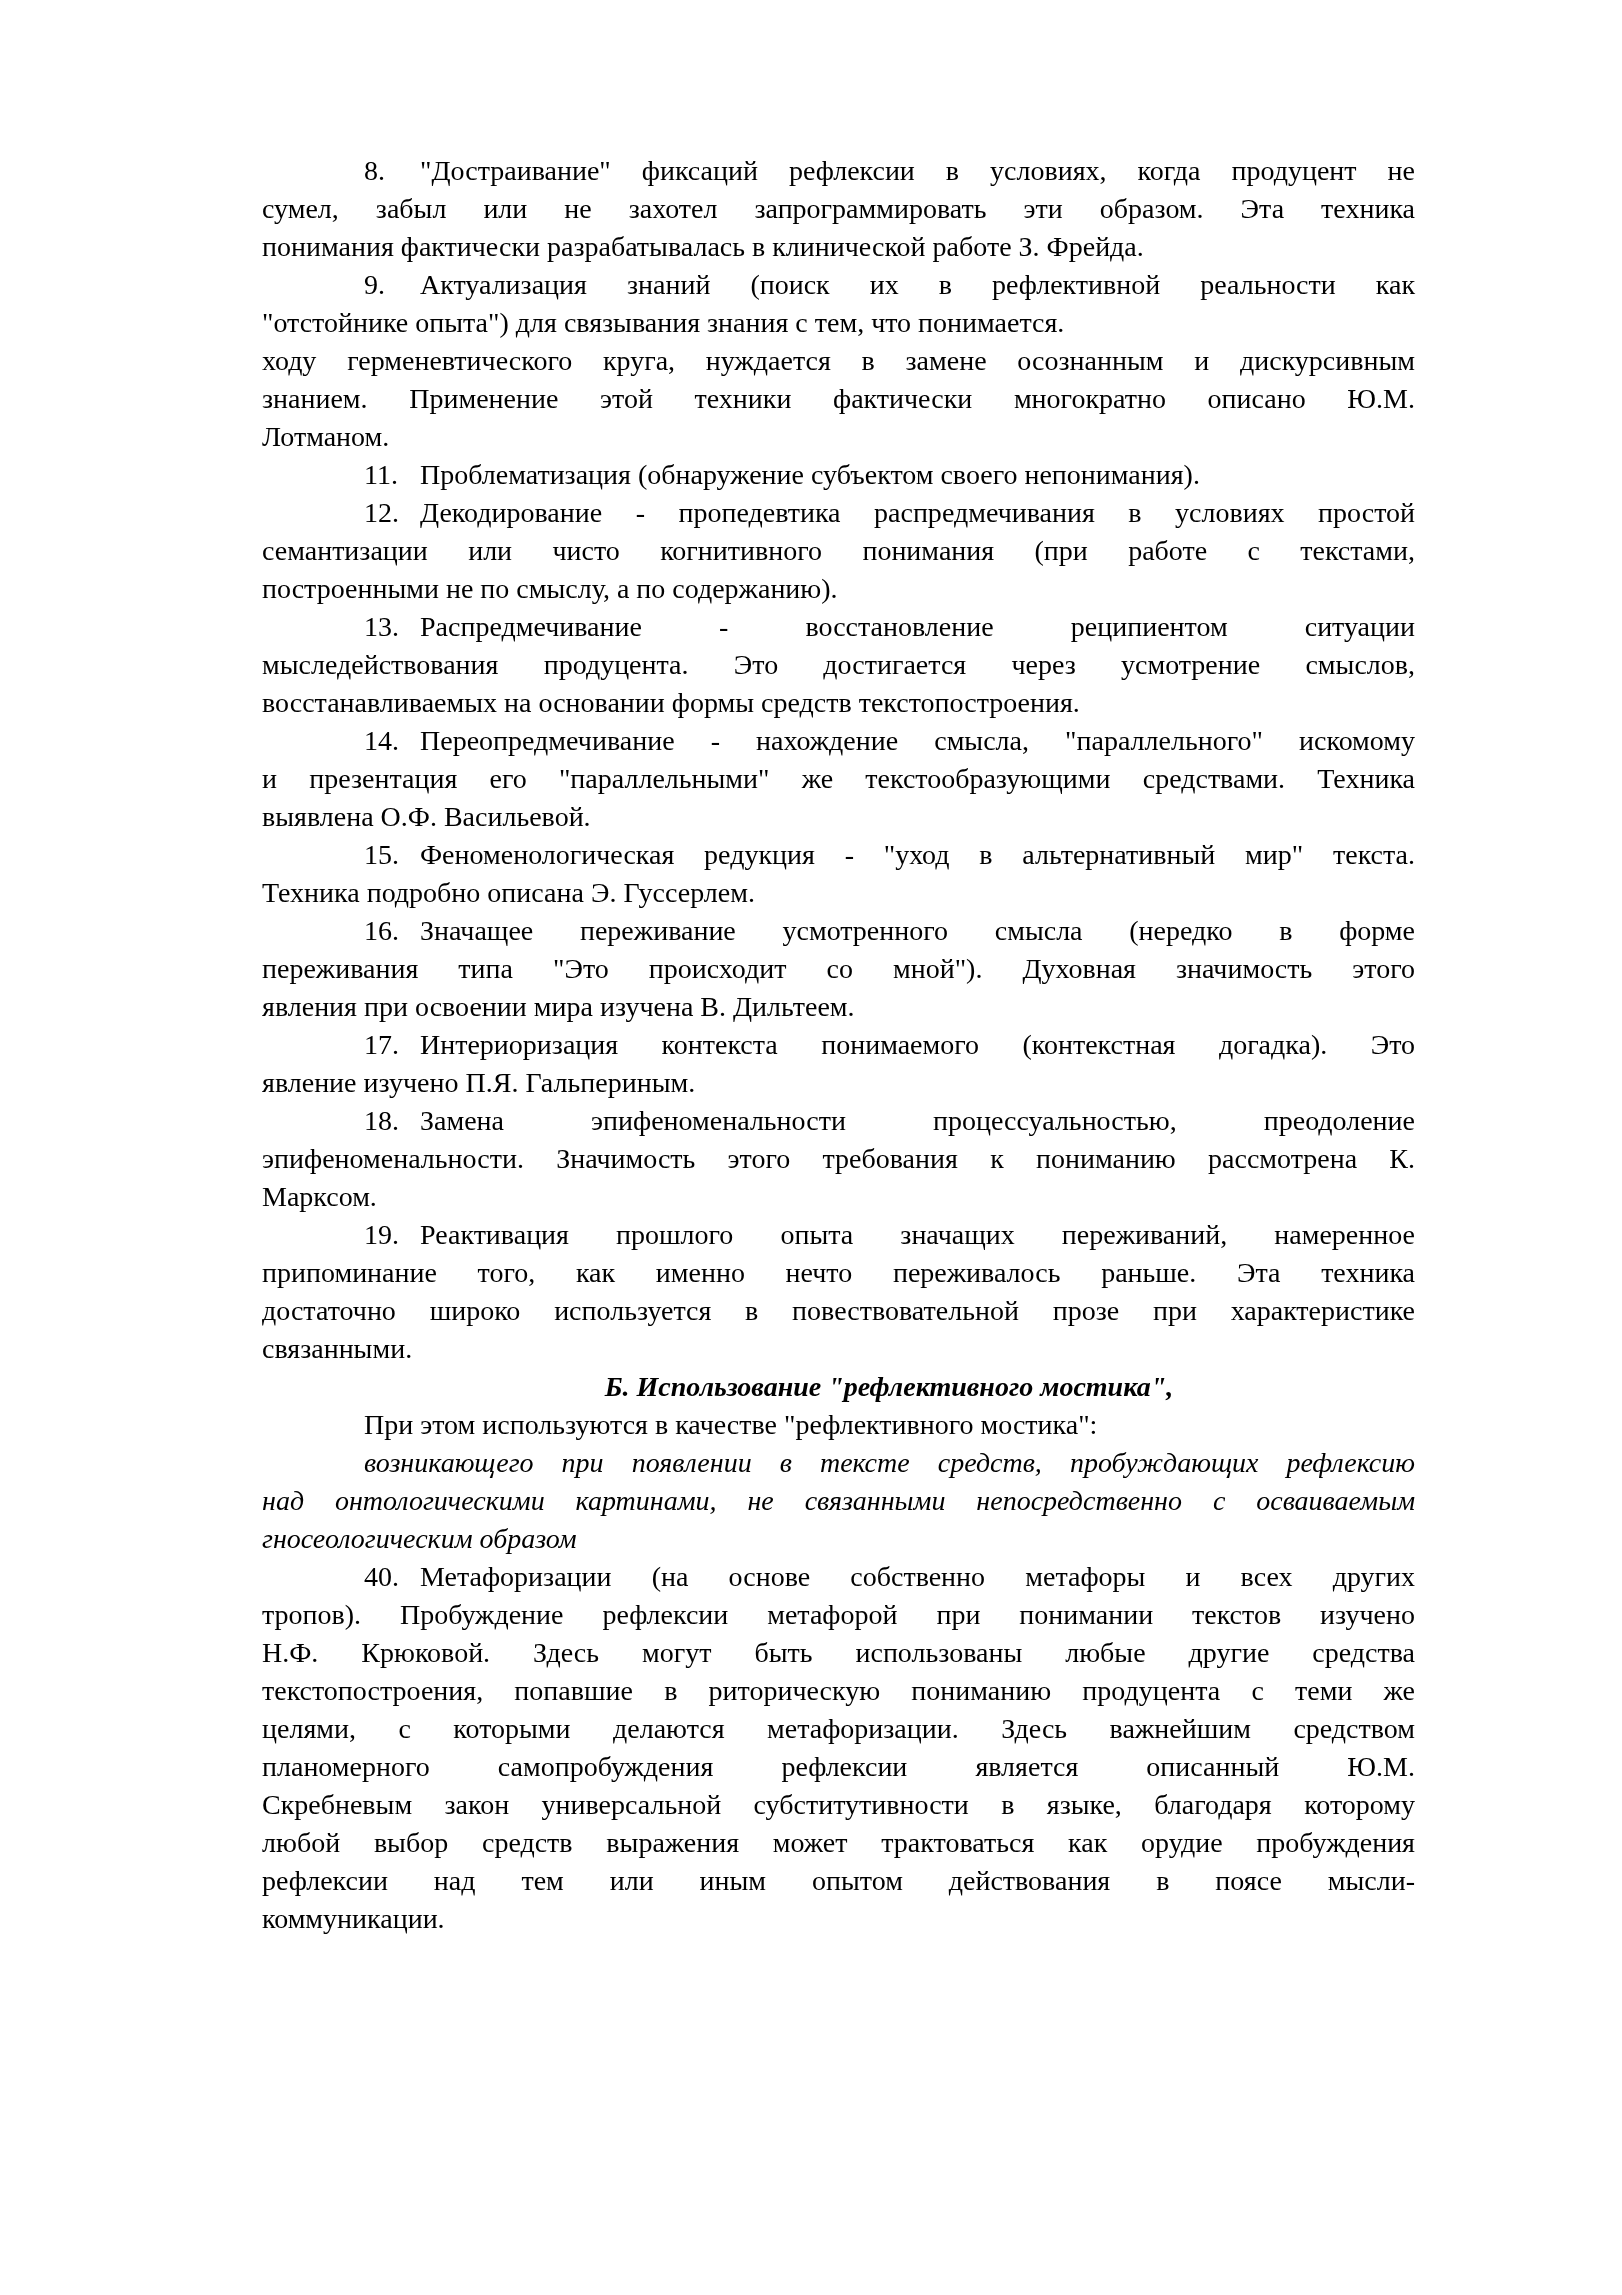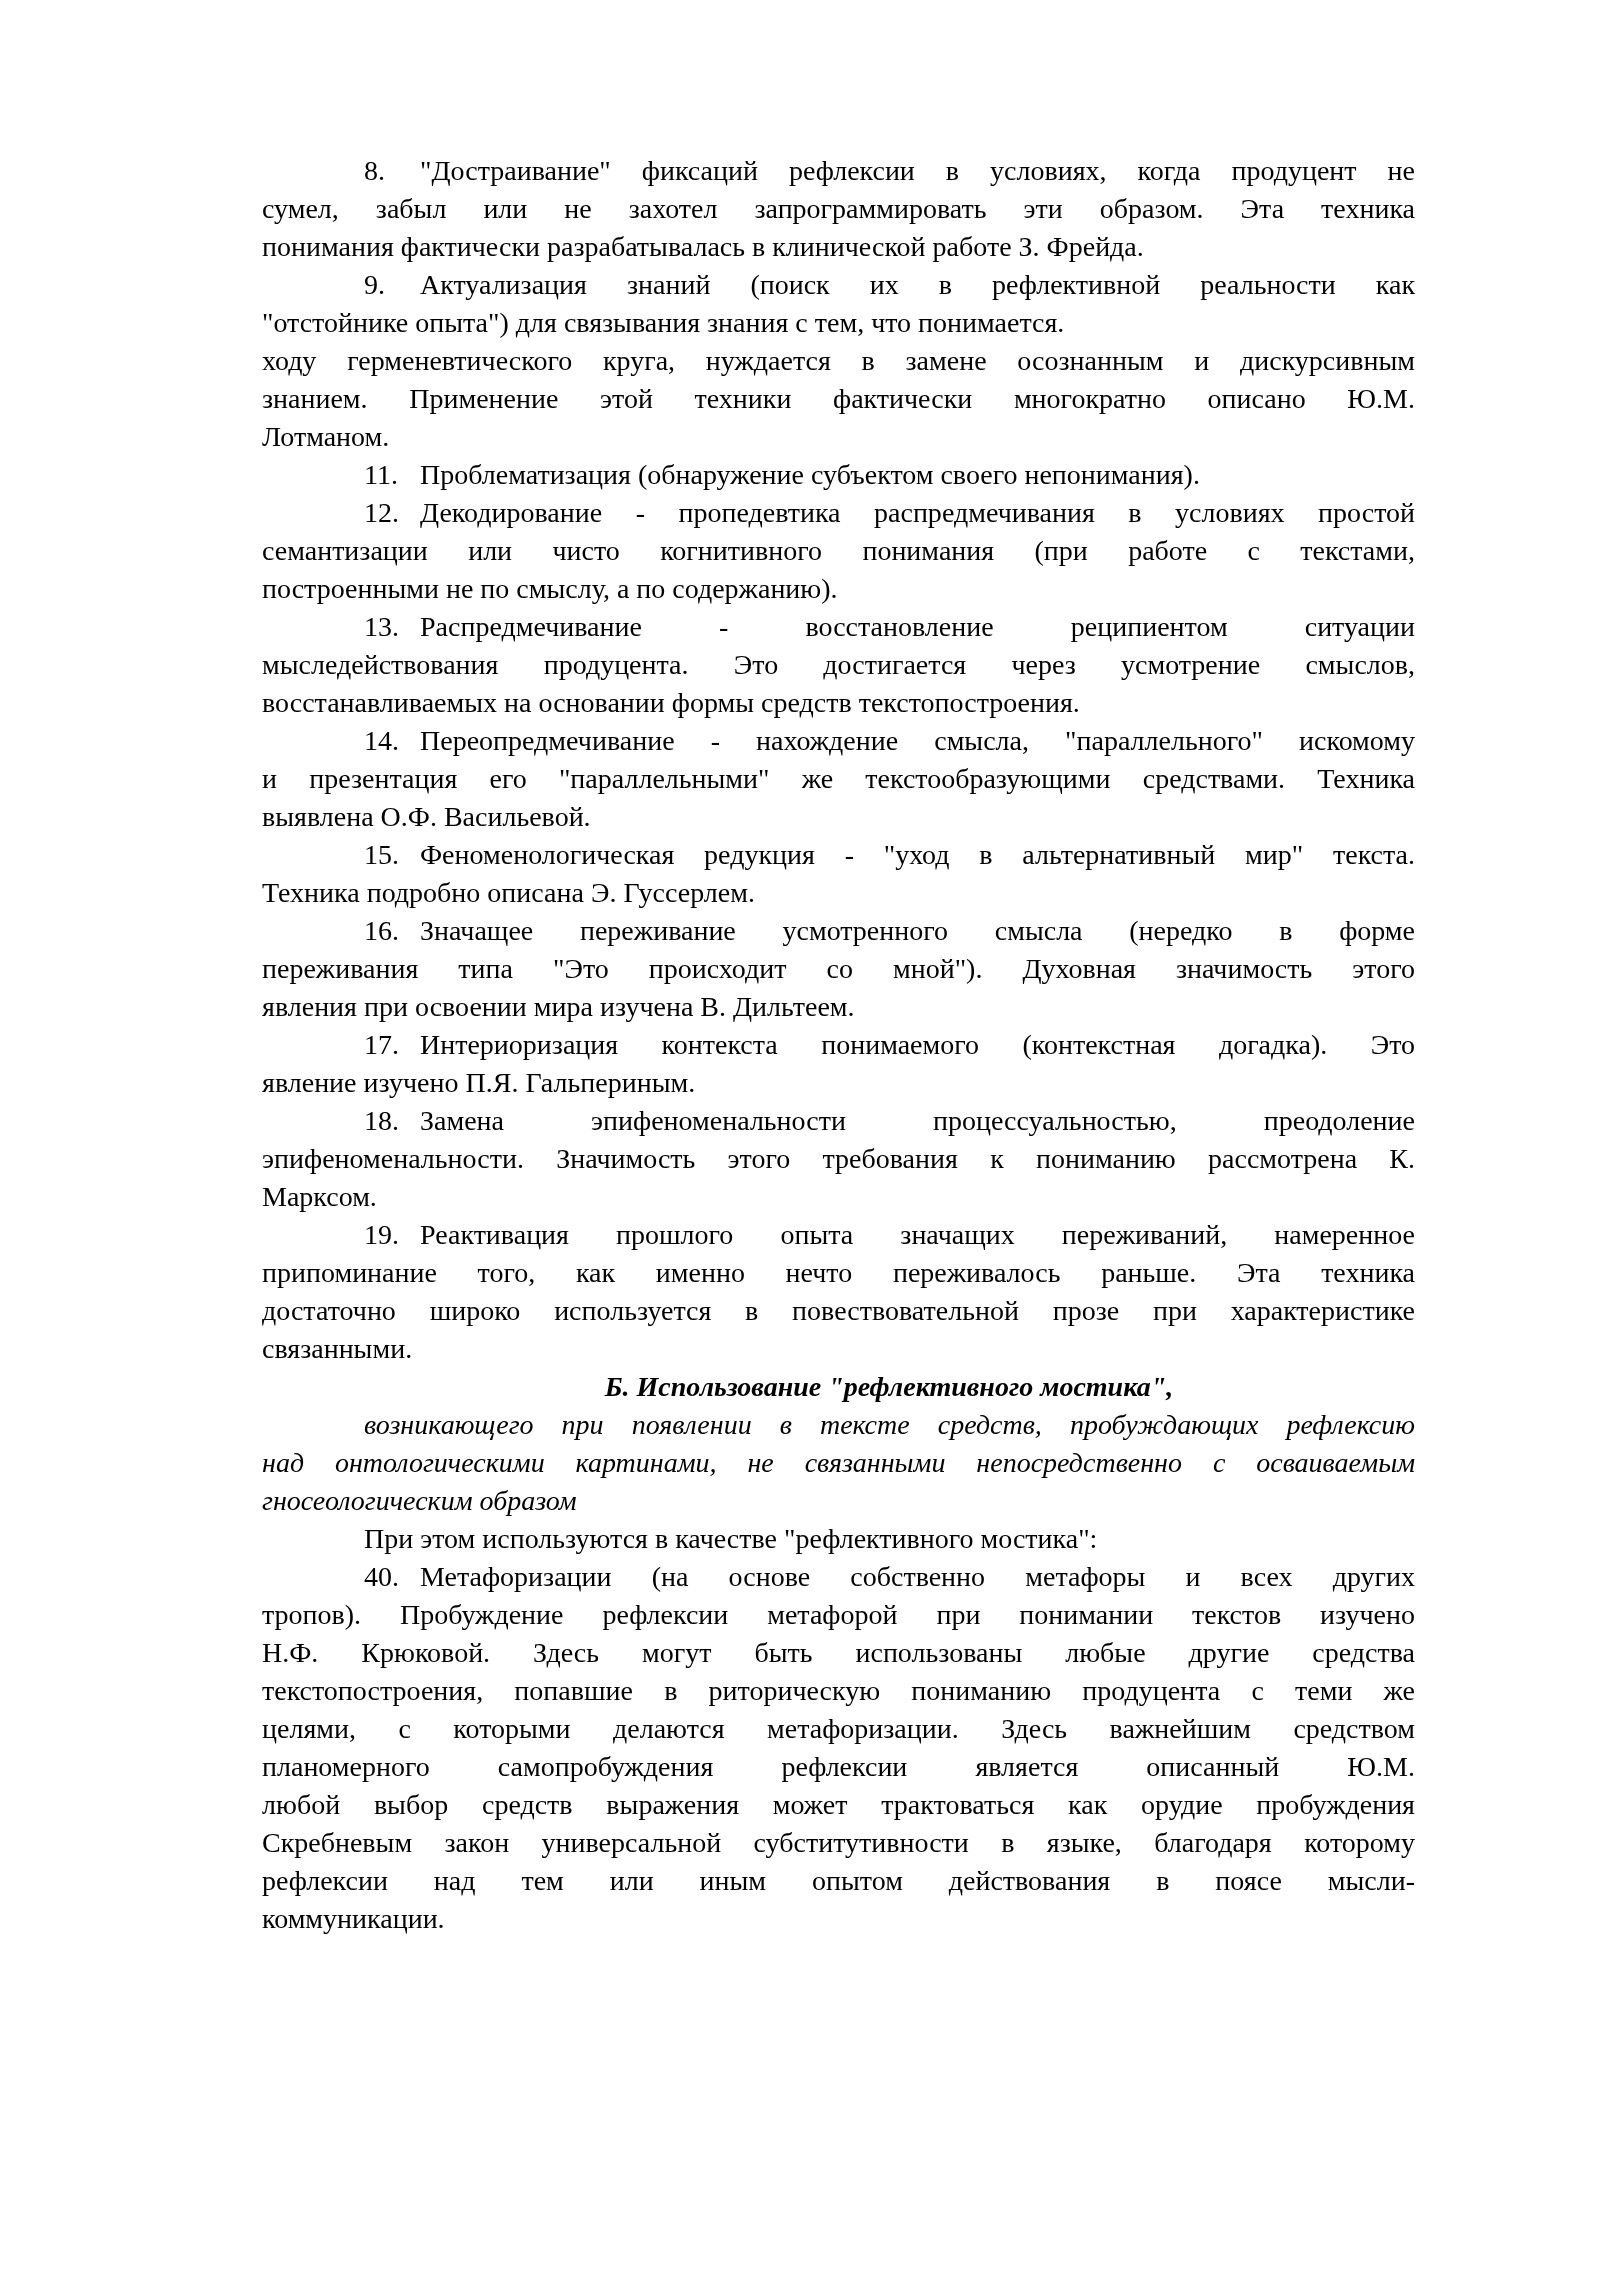--- a/index.html
+++ b/index.html
@@ -95,34 +95,34 @@
     </p>
     <p class="para">
       <span class="ln first"><span class="num">19.</span>Реактивация прошлого опыта значащих переживаний, намеренное</span>
       <span class="ln">припоминание того, как именно нечто переживалось раньше. Эта техника</span>
       <span class="ln">достаточно широко используется в повествовательной прозе при характеристике</span>
       <span class="ln last">связанными.</span>
     </p>
     <p class="para heading mid gap-heading">
       <span class="ln last">Б. Использование "рефлективного мостика",</span>
     </p>
+    <p class="para plain mid gap-md">
+      <span class="ln first last">При этом используются в качестве "рефлективного мостика":</span>
+    </p>
     <p class="para italic-para mid">
       <span class="ln first">возникающего при появлении в тексте средств, пробуждающих рефлексию</span>
       <span class="ln">над онтологическими картинами, не связанными непосредственно с осваиваемым</span>
       <span class="ln last">гносеологическим образом</span>
-    </p>
-    <p class="para plain mid gap-md">
-      <span class="ln first last">При этом используются в качестве "рефлективного мостика":</span>
     </p>
     <p class="para gap-md">
       <span class="ln first"><span class="num">40.</span>Метафоризации (на основе собственно метафоры и всех других</span>
       <span class="ln">тропов). Пробуждение рефлексии метафорой при понимании текстов изучено</span>
       <span class="ln">Н.Ф. Крюковой. Здесь могут быть использованы любые другие средства</span>
       <span class="ln">текстопостроения, попавшие в риторическую пониманию продуцента с теми же</span>
       <span class="ln">целями, с которыми делаются метафоризации. Здесь важнейшим средством</span>
       <span class="ln">планомерного самопробуждения рефлексии является описанный Ю.М.</span>
+      <span class="ln">Скребневым закон универсальной субститутивности в языке, благодаря которому</span>
       <span class="ln">любой выбор средств выражения может трактоваться как орудие пробуждения</span>
-      <span class="ln">Скребневым закон универсальной субститутивности в языке, благодаря которому</span>
       <span class="ln">рефлексии над тем или иным опытом действования в поясе мысли-</span>
       <span class="ln last">коммуникации.</span>
     </p>
   </div>
 
 
 </body></html>

